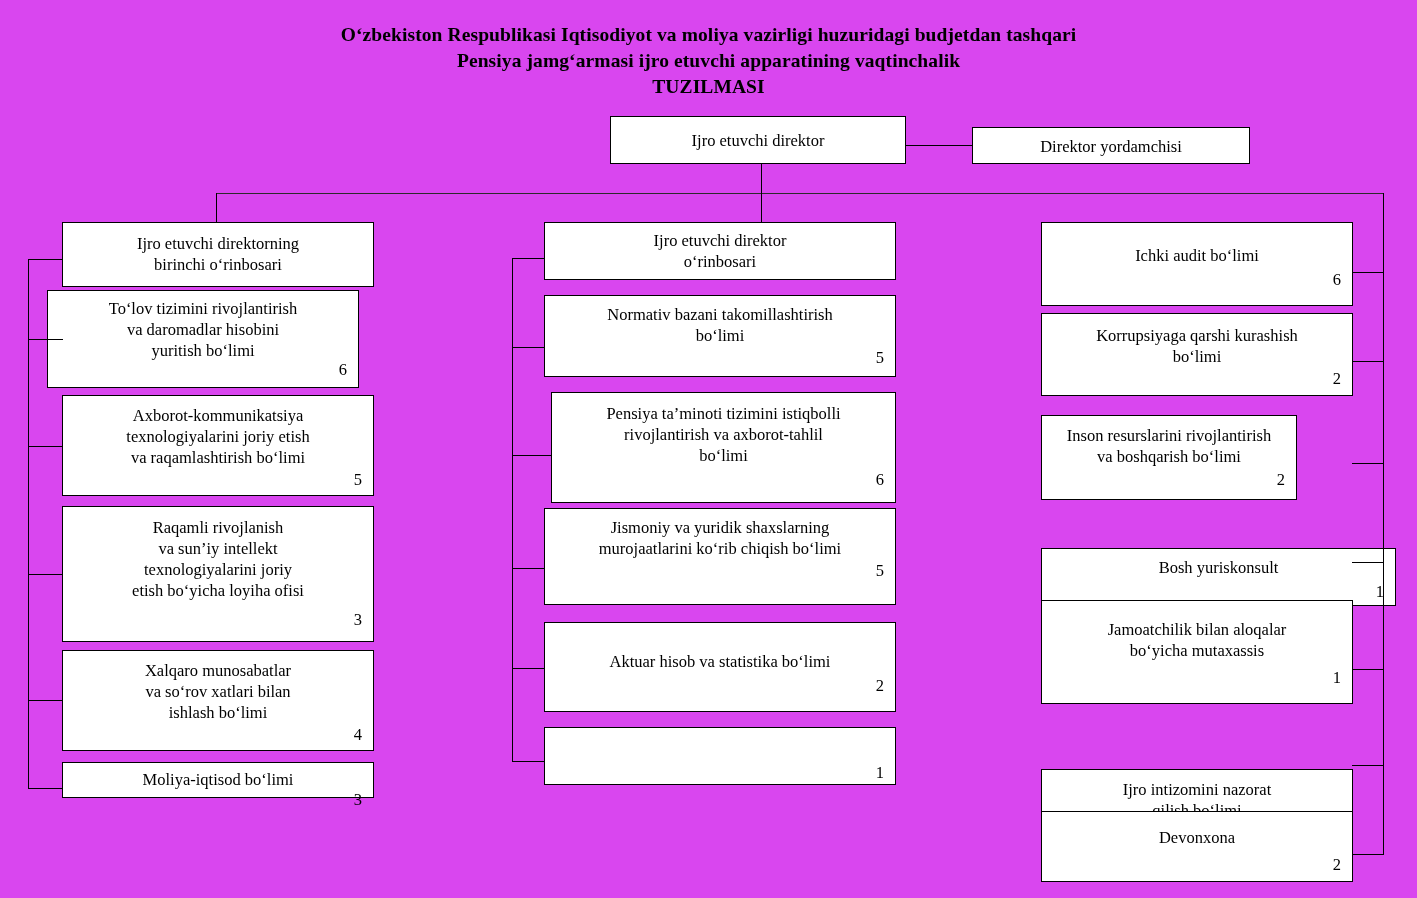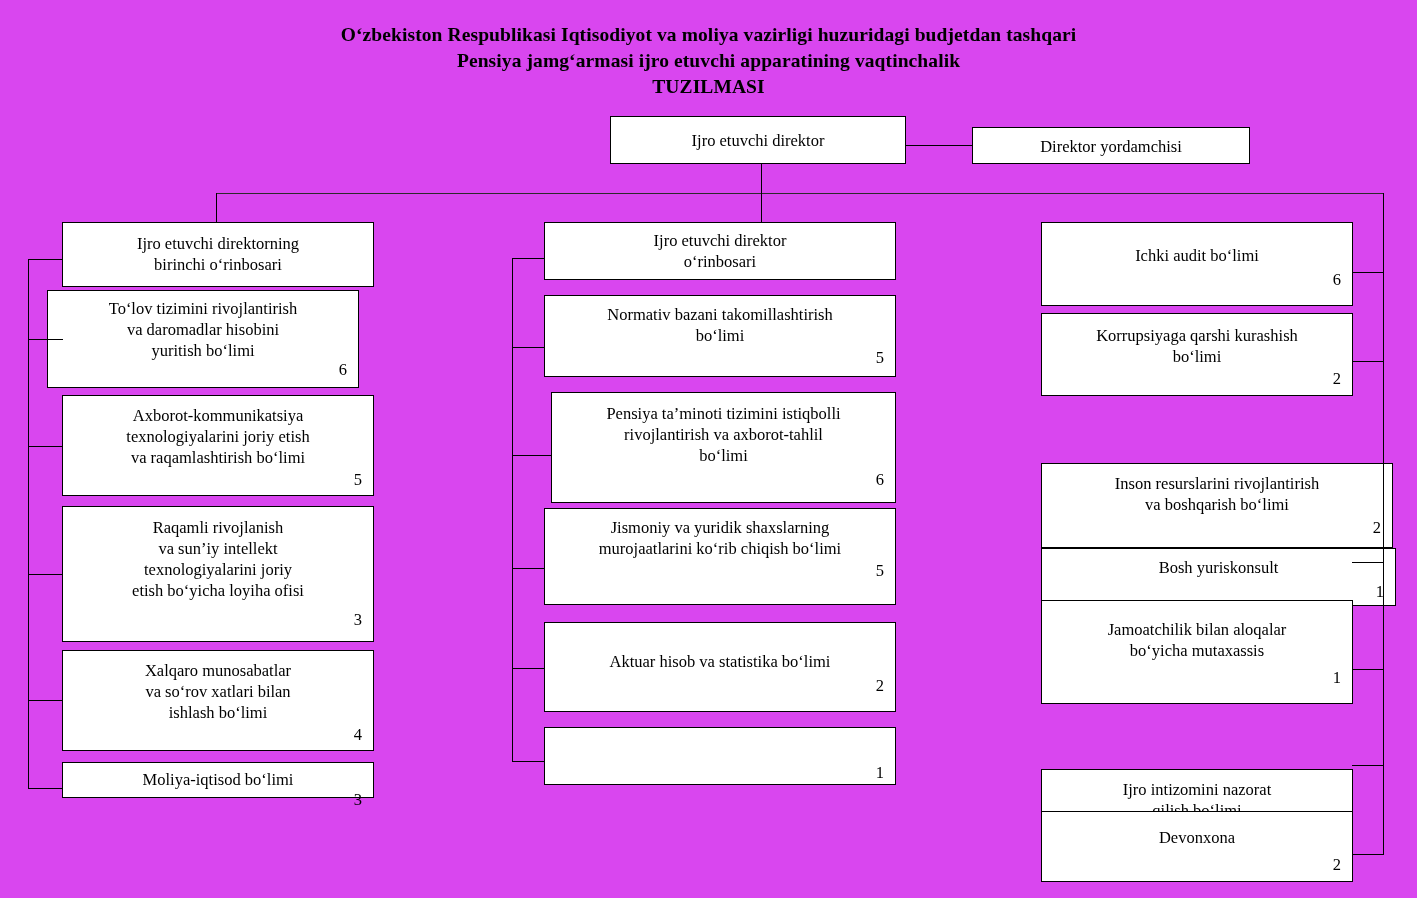--- a/index.html
+++ b/index.html
@@ -196,21 +196,21 @@
     <span class="label" style="top:22px;">Ichki audit bo‘limi</span>
     <span class="count" style="top:48px;">6</span>
   </div>
 
   <div class="box" style="left:1041px; top:313px; width:312px; height:83px;">
     <span class="label" style="top:11px;">Korrupsiyaga qarshi kurashish
 bo‘limi</span>
     <span class="count" style="top:56px;">2</span>
   </div>
 
-  <div class="box" style="left:1041px; top:415px; width:352px; height:85px;margin-top:48px;">
+  <div class="box" style="left:1041px; top:415px; width:256px; height:85px;">
     <span class="label" style="top:9px;">Inson resurslarini rivojlantirish
 va boshqarish bo‘limi</span>
     <span class="count" style="top:55px;">2</span>
   </div>
 
   <div class="box" style="left:1041px; top:548px; width:355px; height:58px;">
     <span class="label" style="top:8px;">Bosh yuriskonsult</span>
     <span class="count" style="top:34px;">1</span>
   </div>
 

